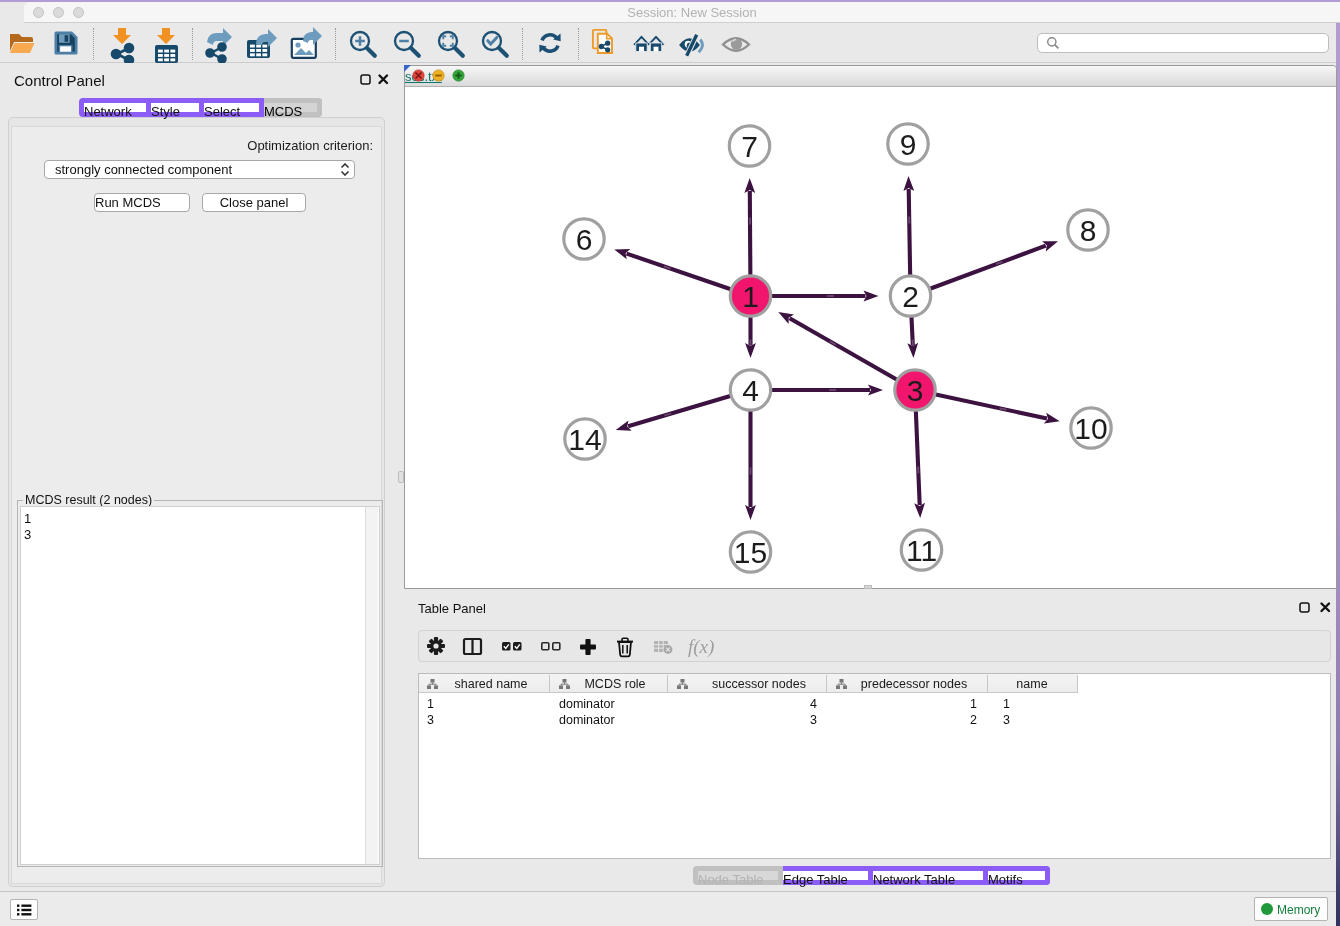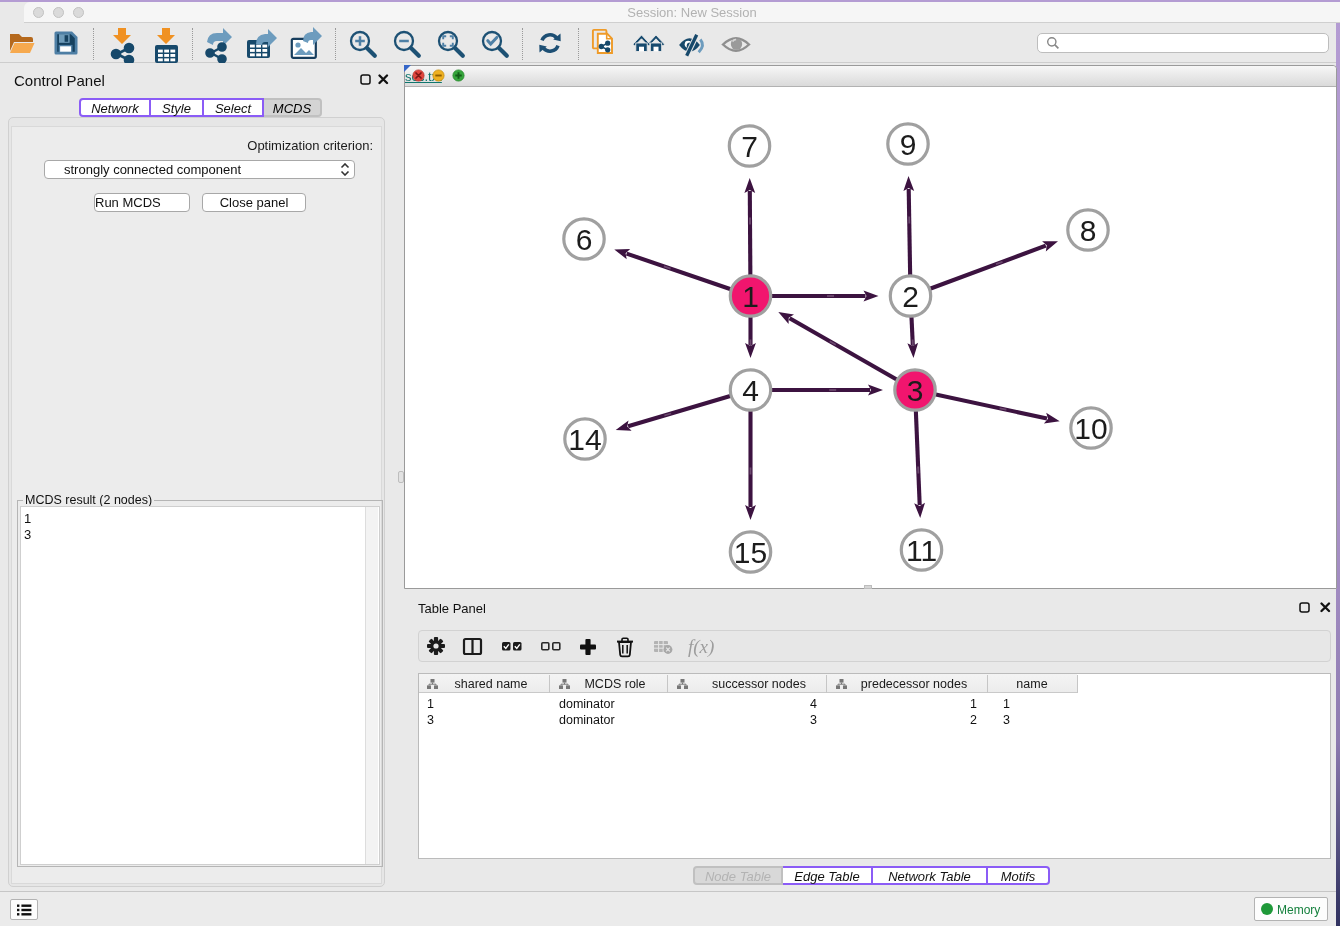--- a/index.html
+++ b/index.html
@@ -1,20 +1,20 @@
 <!DOCTYPE html>
 <html><head><meta charset="utf-8">
 <style>
 *{margin:0;padding:0;box-sizing:border-box;}
 html,body{width:1340px;height:926px;overflow:hidden;}
 body{font-family:"Liberation Sans",sans-serif;background:#e9e9e9;position:relative;}
 .abs{position:absolute;}
 .tl{border-radius:50%;width:11px;height:11px;position:absolute;}
 .dotsep{position:absolute;top:28px;height:32px;width:0;border-left:1px dotted #9a9a9a;}
-.tabbtn{position:absolute;top:0;height:19px;background:#fff;border:2px solid #8b5cf6;font-size:13px;text-align:center;line-height:17px;color:#111;font-style:italic;}
+.tabbtn{position:absolute;top:0;height:19px;background:#fff;border:5px solid #8b5cf6;font-size:13px;text-align:left;line-height:17px;color:#111;}
 </style></head>
 <body>
 
 <div class="abs" style="left:0;top:0;width:1340px;height:2px;background:#b49cd3;"></div>
 <div class="abs" style="left:1336px;top:0;width:4px;height:926px;background:linear-gradient(180deg,#b49cd3 0%,#ab93c9 55%,#8d7bb0 80%,#3a3a68 97%,#313260 100%);"></div>
 
 <div class="abs" style="left:0;top:2px;width:1336px;height:21px;background:#f6f6f6;border-bottom:1px solid #cfcfcf;border-radius:6px 6px 0 0;margin-left:24px;">
   <div class="tl" style="left:9px;top:5px;background:#dadada;border:1px solid #c2c2c2;"></div>
   <div class="tl" style="left:29px;top:5px;background:#dadada;border:1px solid #c2c2c2;"></div>
   <div class="tl" style="left:49px;top:5px;background:#dadada;border:1px solid #c2c2c2;"></div>
@@ -216,21 +216,21 @@
 
 <div class="abs" style="left:8px;top:117px;width:377px;height:770px;background:#e6e6e6;border:1px solid #d0d0d0;border-radius:5px;"></div>
 <div class="abs" style="left:11px;top:126px;width:371px;height:758px;background:#ececec;border:1px solid #d9d9d9;"></div>
 
 <div class="tabbtn" style="top:98px;left:79px;width:72px;border-radius:4px 0 0 4px;">Network</div>
 <div class="tabbtn" style="top:98px;left:151px;width:53px;border-left:none;">Style</div>
 <div class="tabbtn" style="top:98px;left:204px;width:60px;border-left:none;">Select</div>
 <div class="tabbtn" style="top:98px;left:264px;width:58px;border-radius:0 4px 4px 0;border-left:none;background:#d4d4d4;color:#000000;border-color:#c0c0c0;">MCDS</div>
 <div class="abs" style="left:27px;top:138px;width:346px;text-align:right;font-size:13px;color:#1a1a1a;">Optimization criterion:</div>
 
-<div class="abs" style="left:44px;top:160px;width:311px;height:19px;background:#fff;border:1px solid #a8a8a8;border-radius:4px;font-size:13px;line-height:17px;color:#111;padding-left:19px;">strongly connected component</div>
+<div class="abs" style="left:44px;top:160px;width:311px;height:19px;background:#fff;border:1px solid #a8a8a8;border-radius:4px;font-size:13px;line-height:17px;color:#111;padding-left:10px;">strongly connected component</div>
 <svg class="abs" style="left:339px;top:163px;" width="12" height="13" viewBox="0 0 12 13">
   <path d="M2.5,4.5 L6,1 L9.5,4.5" fill="none" stroke="#333" stroke-width="1.6"></path>
   <path d="M2.5,8.5 L6,12 L9.5,8.5" fill="none" stroke="#333" stroke-width="1.6"></path>
 </svg>
 
 <div class="abs" style="left:94px;top:193px;width:96px;height:19px;background:#fff;border:1px solid #a8a8a8;border-radius:4px;font-size:13px;text-align:left;line-height:17px;color:#111;">Run MCDS</div>
 <div class="abs" style="left:202px;top:193px;width:104px;height:19px;background:#fff;border:1px solid #a8a8a8;border-radius:4px;font-size:13px;text-align:center;line-height:17px;color:#111;">Close panel</div>
 
 <div class="abs" style="left:17px;top:500px;width:366px;height:367px;border:1px solid #b5b5b5;"></div>
 <div class="abs" style="left:23px;top:493px;background:#ececec;font-size:12.5px;color:#111;padding:0 2px;">MCDS result (2 nodes)</div>

